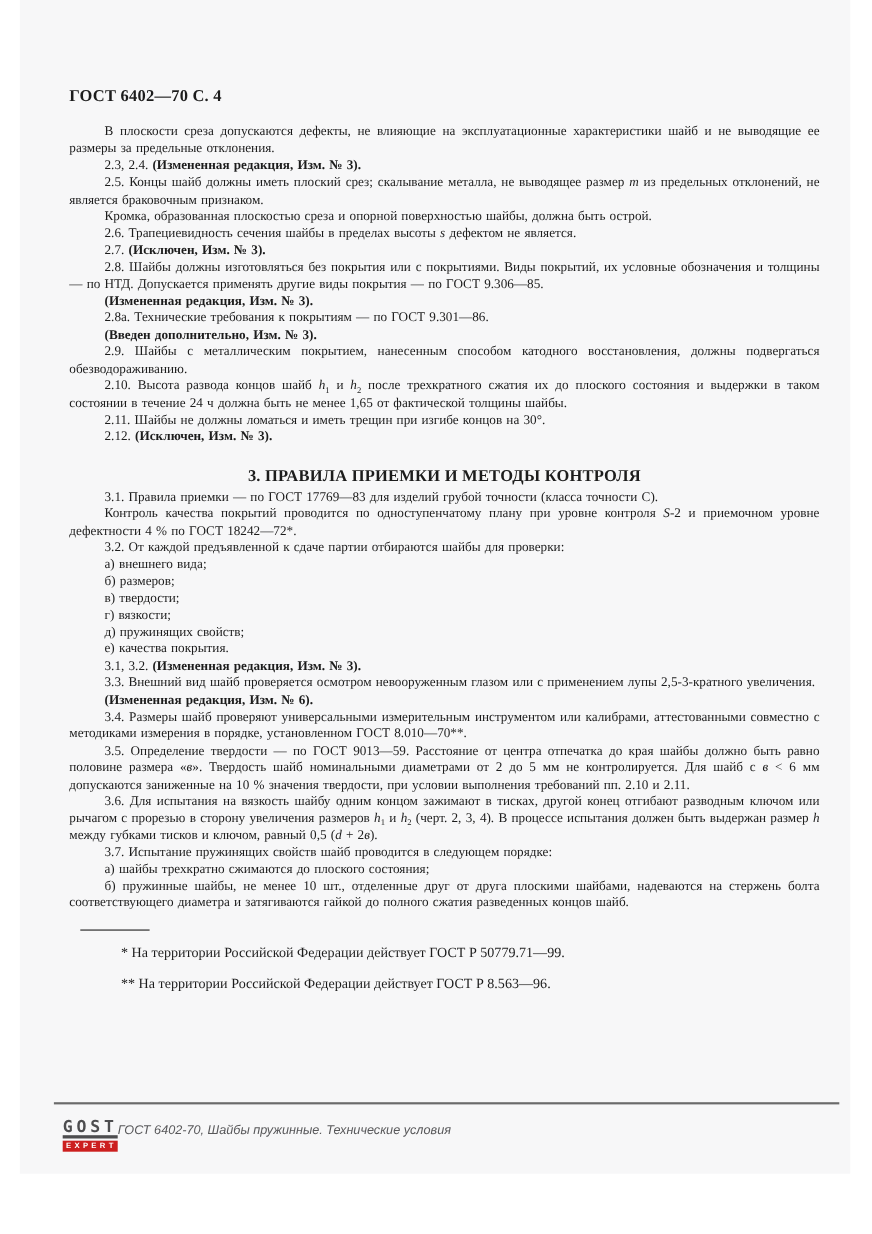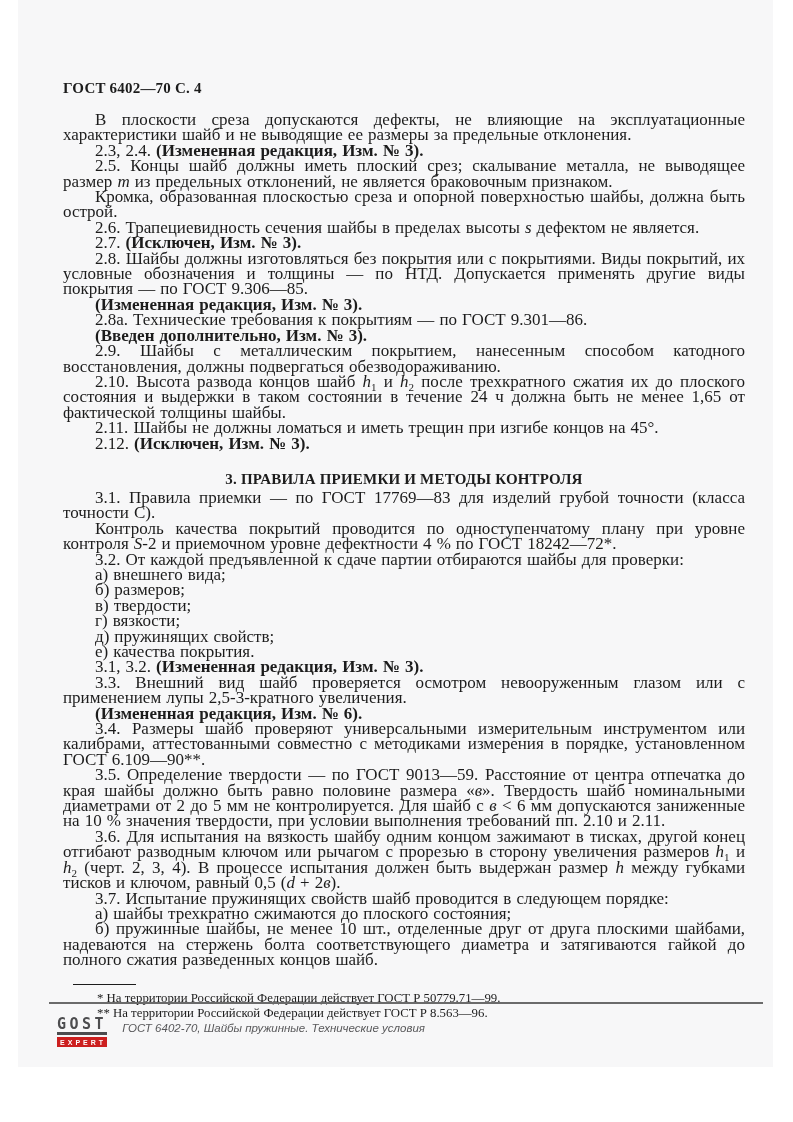--- a/index.html
+++ b/index.html
@@ -27,21 +27,21 @@
   }
   .doc-header{
     margin-top:80px;
     text-align:left;
     font-weight:bold;
     font-size:15px;
     letter-spacing:0.2px;
   }
   .body-block{
     margin-top:15px;
-    font-size:17px;
+    font-size:12px;
     line-height:15.4px;
     text-align:justify;
     word-spacing:0.8px;
   }
   .body-block p{margin:0;text-indent:32px;}
   sub{font-size:0.65em;line-height:0;}
   .section-heading{
     text-align:center;
     font-weight:bold;
     font-size:15px;
@@ -52,32 +52,32 @@
     margin-top:16px;
     font-size:12.8px;
     line-height:15px;
     text-align:left;
   }
   .footnote-rule{
     width:63px;height:0;
     border-top:1.6px solid var(--text);
     margin:0 0 6px 10px;
   }
-  .footnote-block p{margin:0;text-indent:34px;}
+  .footnote-block p{margin:13px;text-indent:34px;}
   .page-footer{
     position:absolute;left:0;top:1002px;width:755px;
   }
   .footer-rule{
     margin-left:31px;
     width:714px;height:0;
     border-top:2px solid var(--rule);
   }
   .footer-row{
     display:flex;align-items:flex-start;
-    margin:14px 0 0 39px;gap:15px;
+    margin:14px 0 0 39px;
   }
   .logo{width:fit-content;}
   .logo-gost{
     font-family:"DejaVu Sans Mono", monospace;
     font-weight:bold;font-size:15px;line-height:13px;
     letter-spacing:3.5px;color:var(--logo_gray);
     border-bottom:3.5px solid var(--logo_gray);
     padding-bottom:1px;
   }
   .logo-expert{
@@ -112,40 +112,40 @@
         <p>2.5. Концы шайб должны иметь плоский срез; скалывание металла, не выводящее размер <i>m</i> из предельных отклонений, не является браковочным признаком.</p>
         <p>Кромка, образованная плоскостью среза и опорной поверхностью шайбы, должна быть острой.</p>
         <p>2.6. Трапециевидность сечения шайбы в пределах высоты <i>s</i> дефектом не является.</p>
         <p>2.7. <b>(Исключен, Изм. № 3).</b></p>
         <p>2.8. Шайбы должны изготовляться без покрытия или с покрытиями. Виды покрытий, их условные обозначения и толщины — по НТД. Допускается применять другие виды покрытия — по ГОСТ 9.306—85.</p>
         <p><b>(Измененная редакция, Изм. № 3).</b></p>
         <p>2.8а. Технические требования к покрытиям — по ГОСТ 9.301—86.</p>
         <p><b>(Введен дополнительно, Изм. № 3).</b></p>
         <p>2.9. Шайбы с металлическим покрытием, нанесенным способом катодного восстановления, должны подвергаться обезводораживанию.</p>
         <p>2.10. Высота развода концов шайб <i>h</i><sub>1</sub> и <i>h</i><sub>2</sub> после трехкратного сжатия их до плоского состояния и выдержки в таком состоянии в течение 24 ч должна быть не менее 1,65 от фактической толщины шайбы.</p>
-        <p>2.11. Шайбы не должны ломаться и иметь трещин при изгибе концов на 45°.</p>
+        <p>2.11. Шайбы не должны ломаться и иметь трещин при изгибе концов на 30°.</p>
         <p>2.12. <b>(Исключен, Изм. № 3).</b></p>
       </div>
 
     <div class="section-heading">3. ПРАВИЛА ПРИЕМКИ И МЕТОДЫ КОНТРОЛЯ</div>
 
     <div class="body-block" style="margin-top:0;">
         <p>3.1. Правила приемки — по ГОСТ 17769—83 для изделий грубой точности (класса точности С).</p>
         <p>Контроль качества покрытий проводится по одноступенчатому плану при уровне контроля <i>S</i>-2 и приемочном уровне дефектности 4 % по ГОСТ 18242—72*.</p>
         <p>3.2. От каждой предъявленной к сдаче партии отбираются шайбы для проверки:</p>
         <p>а) внешнего вида;</p>
         <p>б) размеров;</p>
         <p>в) твердости;</p>
         <p>г) вязкости;</p>
         <p>д) пружинящих свойств;</p>
         <p>е) качества покрытия.</p>
         <p>3.1, 3.2. <b>(Измененная редакция, Изм. № 3).</b></p>
         <p>3.3. Внешний вид шайб проверяется осмотром невооруженным глазом или с применением лупы 2,5-3-кратного увеличения.</p>
         <p><b>(Измененная редакция, Изм. № 6).</b></p>
-        <p>3.4. Размеры шайб проверяют универсальными измерительным инструментом или калибрами, аттестованными совместно с методиками измерения в порядке, установленном ГОСТ 6.109—90**.</p>
+        <p>3.4. Размеры шайб проверяют универсальными измерительным инструментом или калибрами, аттестованными совместно с методиками измерения в порядке, установленном ГОСТ 8.010—70**.</p>
         <p>3.5. Определение твердости — по ГОСТ 9013—59. Расстояние от центра отпечатка до края шайбы должно быть равно половине размера «<i>в</i>». Твердость шайб номинальными диаметрами от 2 до 5 мм не контролируется. Для шайб с <i>в</i> &lt; 6 мм допускаются заниженные на 10 % значения твердости, при условии выполнения требований пп. 2.10 и 2.11.</p>
         <p>3.6. Для испытания на вязкость шайбу одним концом зажимают в тисках, другой конец отгибают разводным ключом или рычагом с прорезью в сторону увеличения размеров <i>h</i><sub>1</sub> и <i>h</i><sub>2</sub> (черт. 2, 3, 4). В процессе испытания должен быть выдержан размер <i>h</i> между губками тисков и ключом, равный 0,5 (<i>d</i> + 2<i>в</i>).</p>
         <p>3.7. Испытание пружинящих свойств шайб проводится в следующем порядке:</p>
         <p>а) шайбы трехкратно сжимаются до плоского состояния;</p>
         <p>б) пружинные шайбы, не менее 10 шт., отделенные друг от друга плоскими шайбами, надеваются на стержень болта соответствующего диаметра и затягиваются гайкой до полного сжатия разведенных концов шайб.</p>
       </div>
 
     <div class="footnote-block">
       <div class="footnote-rule"></div>
       <div>

